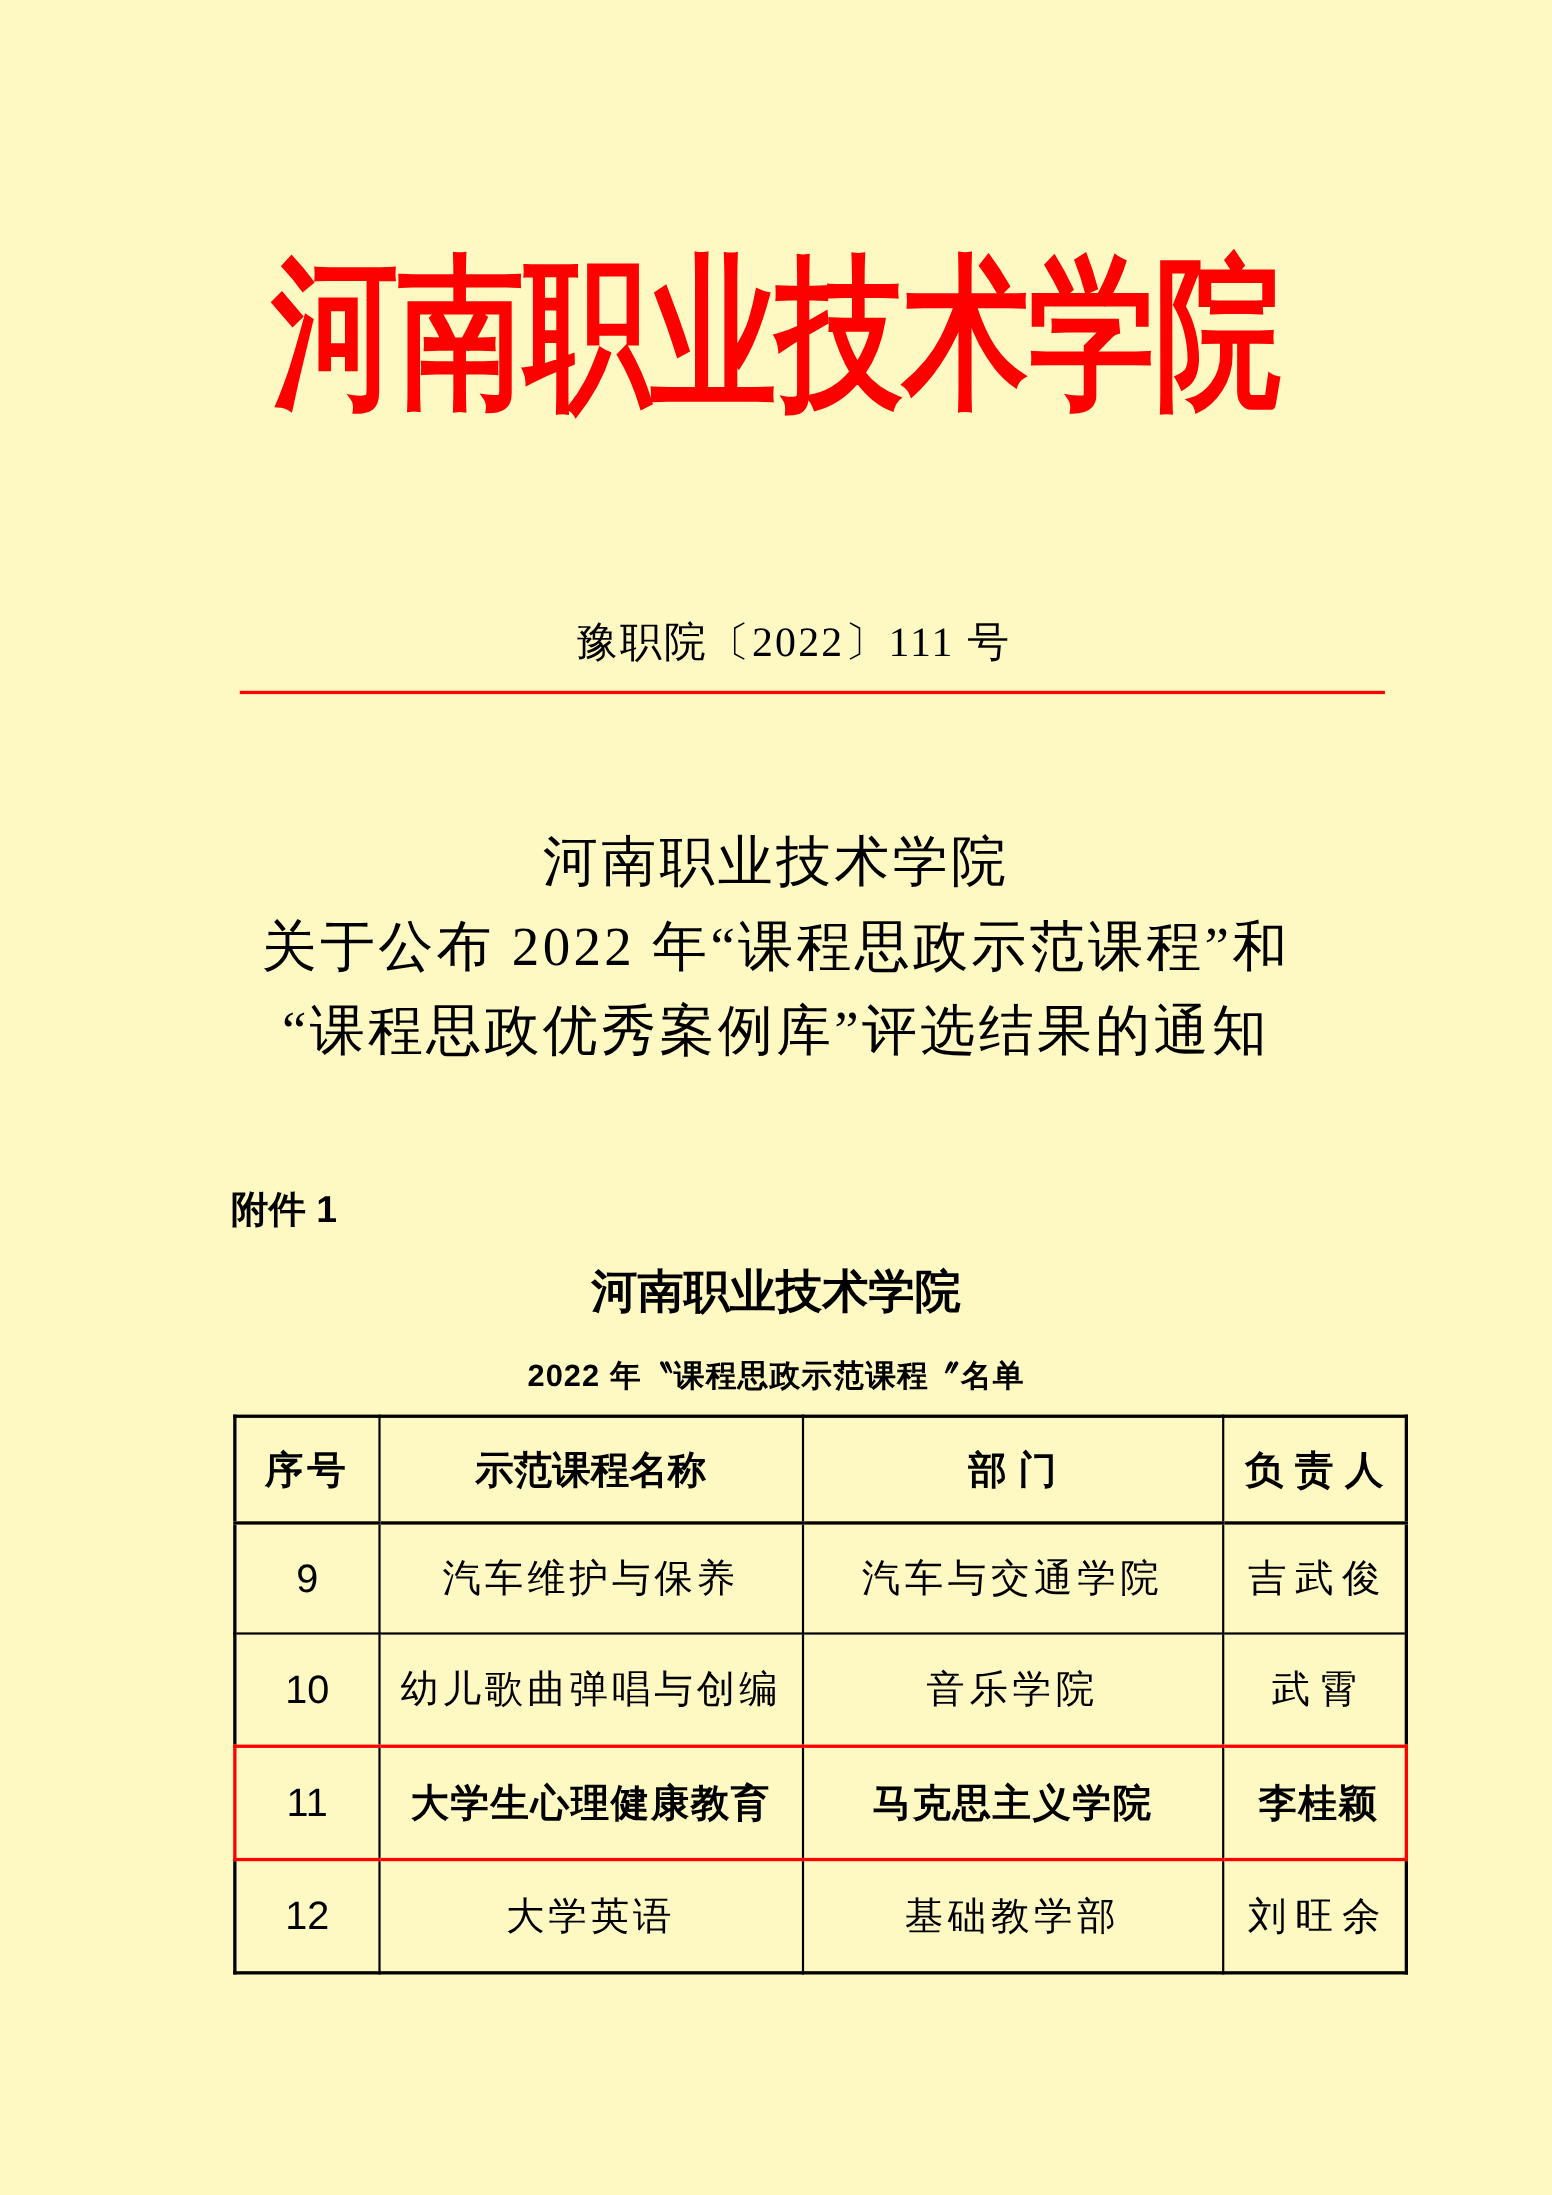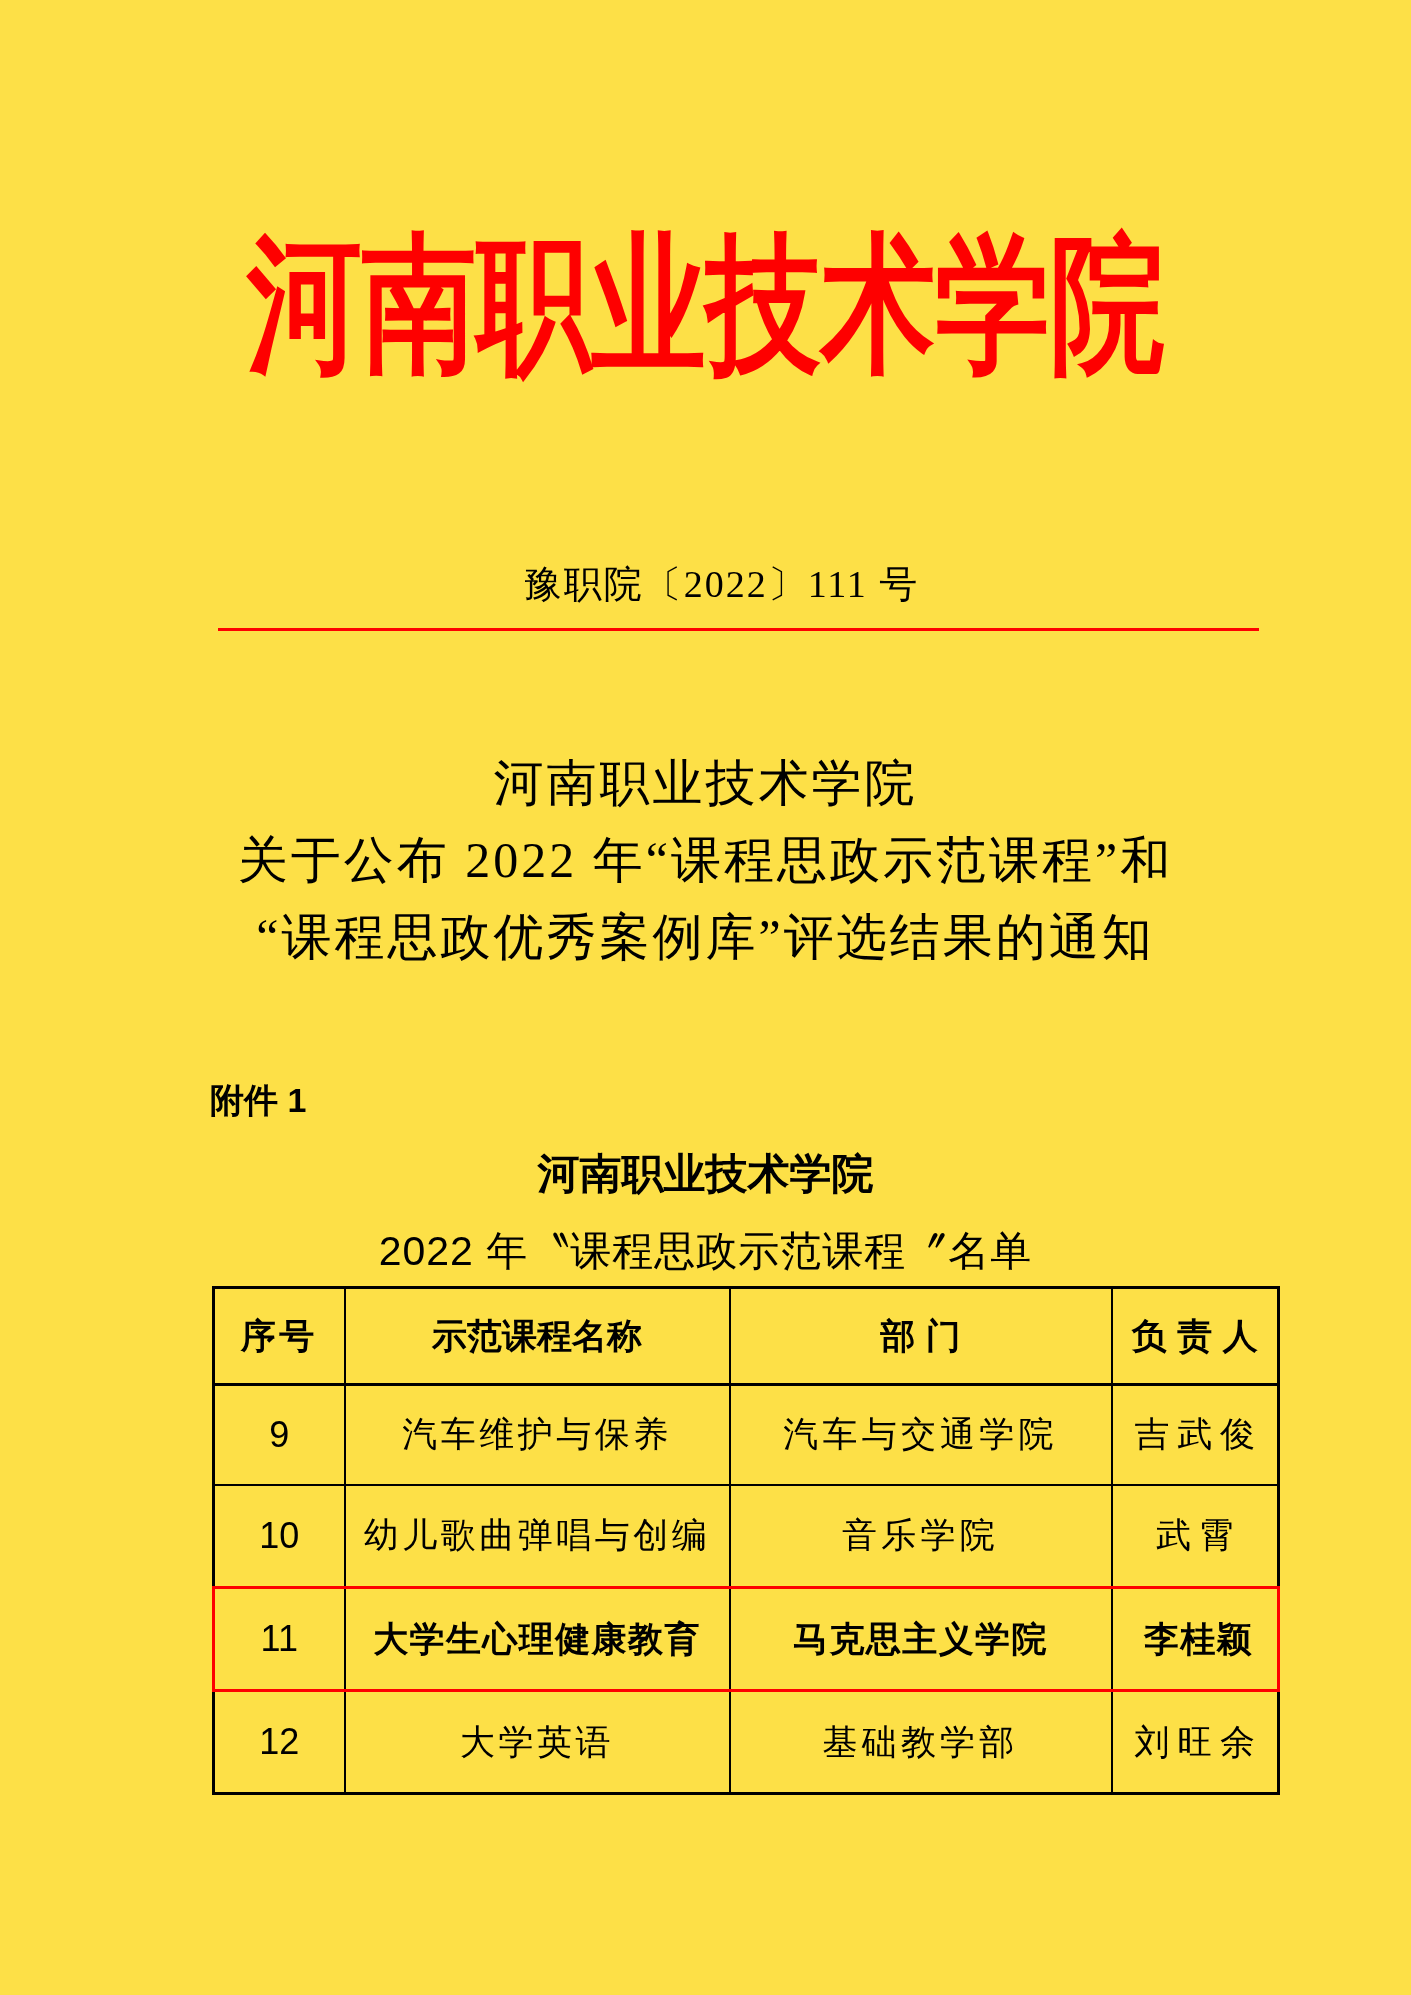--- a/index.html
+++ b/index.html
@@ -4,21 +4,21 @@
 <style>
   :root{
     --red:#fe0000;
     --ink:#000000;
   }
   html,body{margin:0;padding:0;background:#888;}
   .page{
     position:relative;
     width:1411px;height:1995px;
     margin:0 auto;
-    background:#fde047;
+    background:#fef9c3;
     overflow:hidden;
     font-family:"Liberation Serif","DejaVu Serif",serif;
     color:var(--ink);
   }
   
   .masthead{
     position:absolute;top:225px;left:0;width:100%;
     text-align:center;line-height:160px;height:165px;
     color:var(--red);
     font-family:"Liberation Serif","DejaVu Serif",serif;
@@ -51,21 +51,21 @@
   .list-title{
     position:absolute;top:1150px;left:0;width:100%;
     text-align:center;
     font-family:"Liberation Sans","DejaVu Sans",sans-serif;
     font-weight:bold;font-size:42px;line-height:48px;white-space:nowrap;
   }
   .list-subtitle{
     position:absolute;top:1227px;left:0;width:100%;
     text-align:center;
     font-family:"Liberation Sans","DejaVu Sans",sans-serif;
-    font-weight:normal;font-size:41px;line-height:48px;
+    font-weight:bold;font-size:28px;line-height:48px;
     letter-spacing:1px;white-space:nowrap;
   }
   
   table.courses{
     position:absolute;left:212px;top:1286px;
     width:1065px;
     border-collapse:collapse;table-layout:fixed;
     border:3px solid var(--ink);
   }
   table.courses th, table.courses td{

